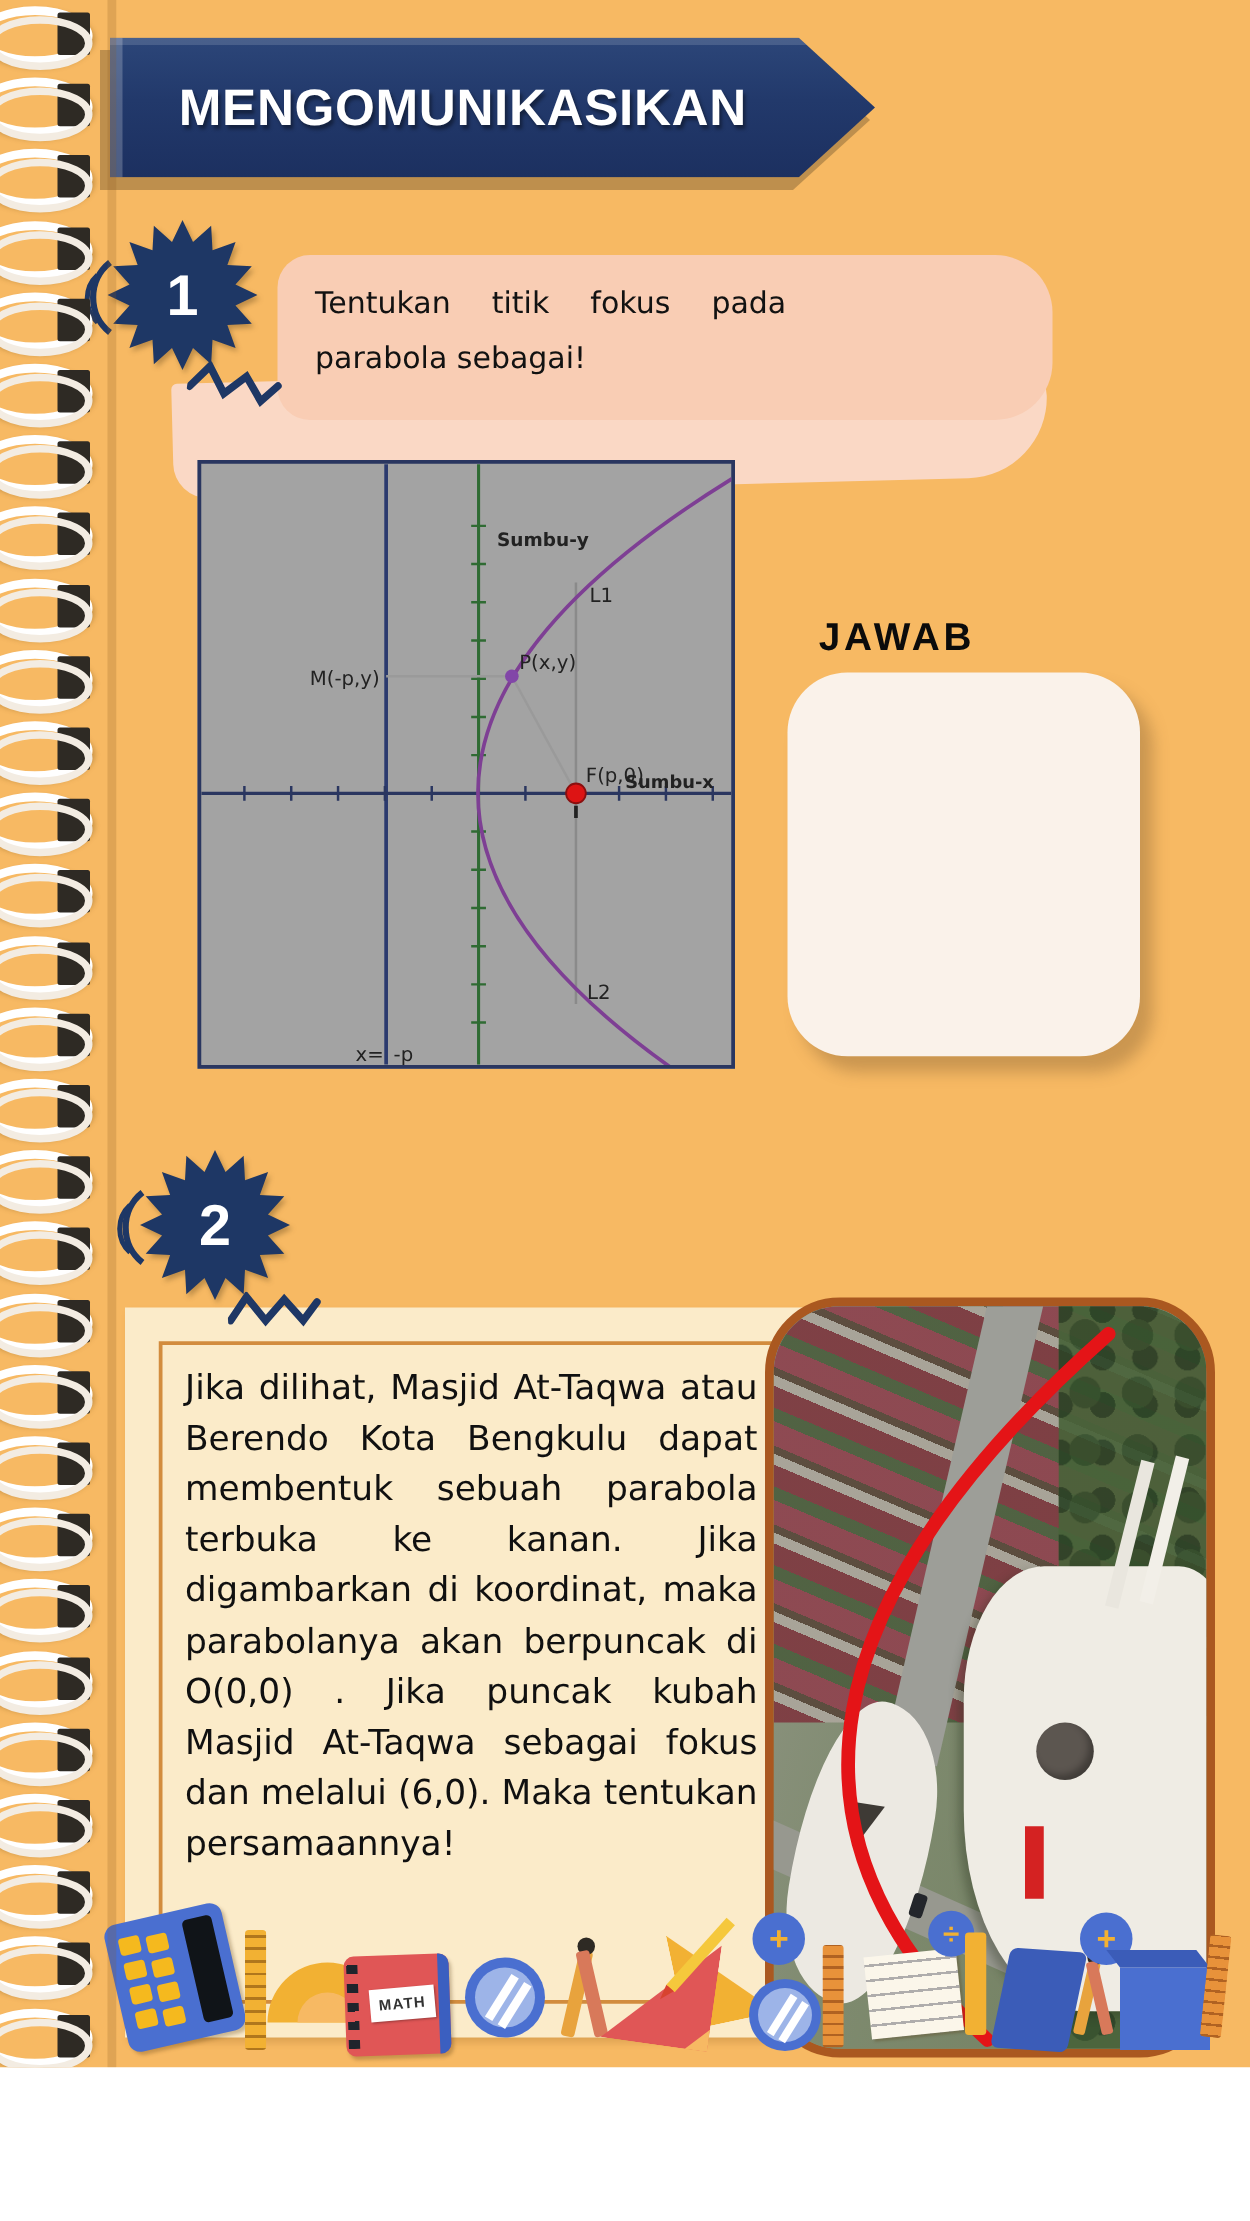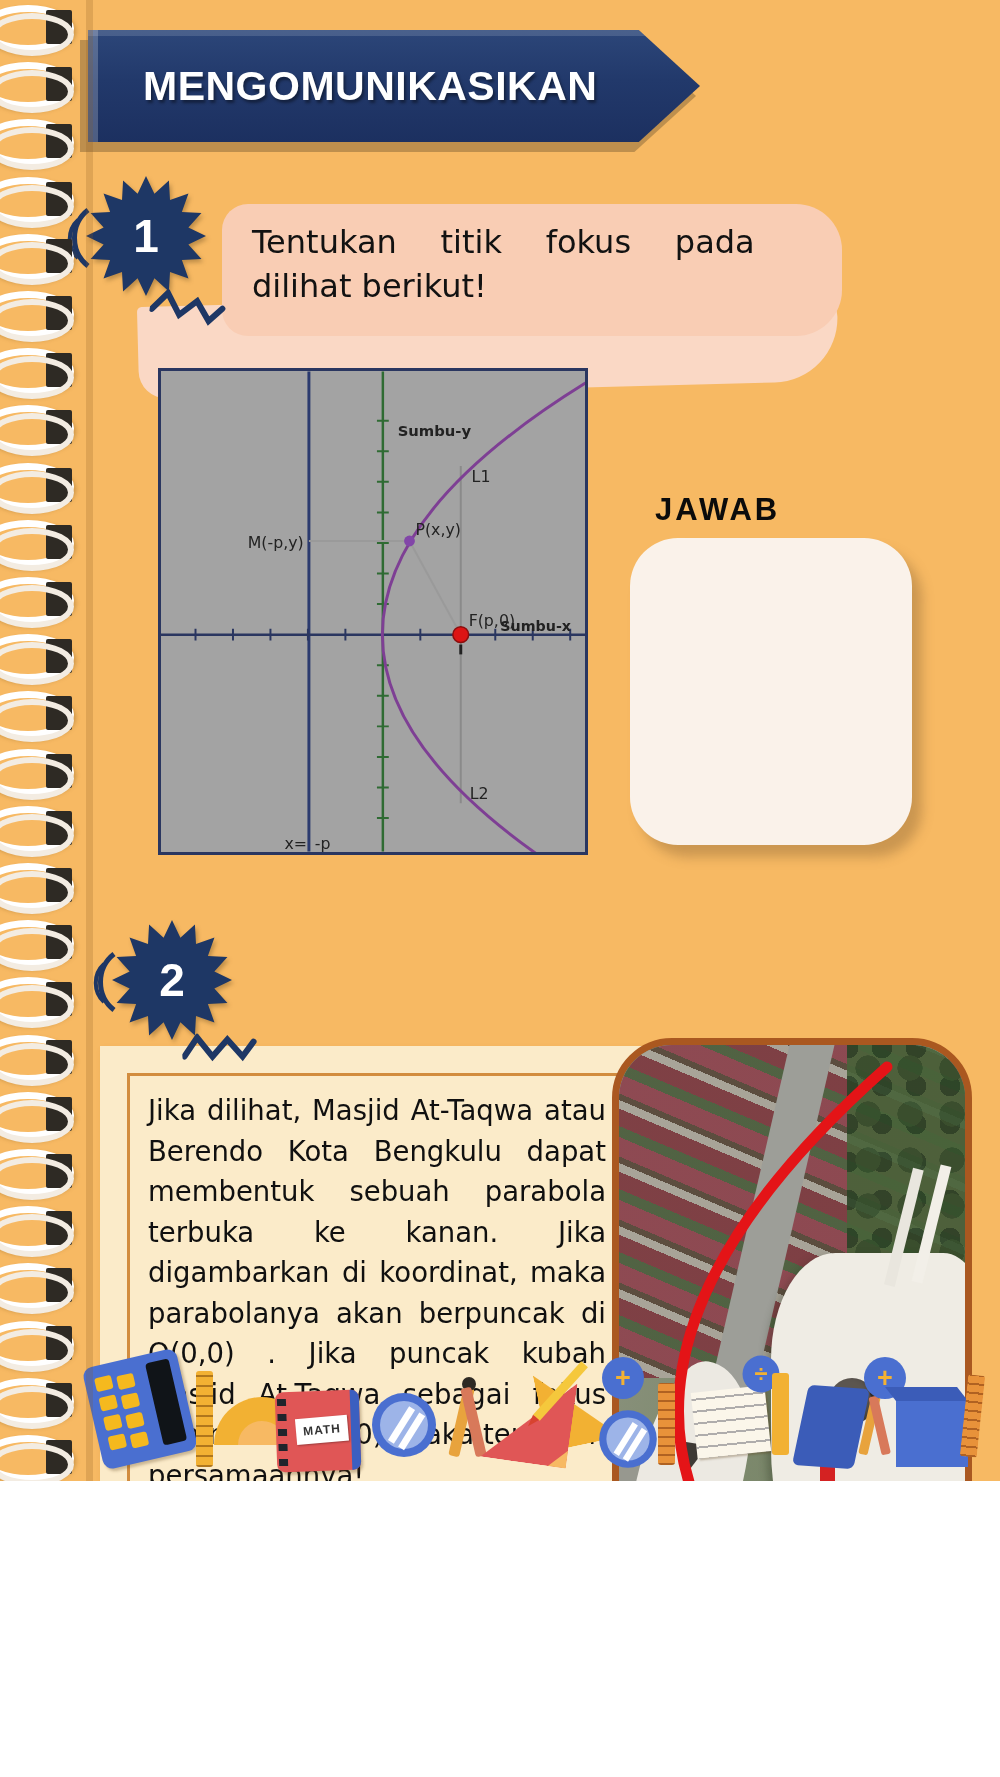--- a/index.html
+++ b/index.html
@@ -1,16 +1,16 @@
 <!DOCTYPE html>
 <html><head>
 <meta charset="utf-8">
 <style>
   html,body{margin:0;padding:0;}
-  .page{position:relative;width:1000px;height:1481px;overflow:hidden;
+  .page{position:relative;width:1000px;height:1654px;overflow:hidden;
         background:#F7B963;font-family:"DejaVu Sans",sans-serif;}
 
   
   .binding{position:absolute;left:0;top:0;width:110px;height:100%;z-index:6;}
   .page-edge{position:absolute;left:86px;top:0;width:7px;height:100%;
              background:rgba(140,90,30,.22);z-index:5;}
   .ring{position:absolute;left:-18px;width:104px;height:46px;}
   .ring .tab{position:absolute;right:14px;top:6px;width:26px;height:34px;
              background:#2e2a24;border-radius:2px;}
   .ring::before{content:'';position:absolute;left:0;top:1px;width:78px;height:33px;
@@ -40,21 +40,21 @@
      align-items:center;justify-content:center;color:#fff;font-size:46px;
      font-weight:700;font-family:"Liberation Sans",sans-serif;}
   .squiggle,.arcs{position:absolute;z-index:4;}
 
   
   .q1-swoosh{position:absolute;left:138px;top:298px;width:700px;height:92px;z-index:1;
      background:#FAD8C5;border-radius:10px 60px 140px 60px;transform:rotate(-1.5deg);}
   .q1-pill{position:absolute;left:222px;top:204px;width:620px;height:132px;z-index:2;
      background:#F9CDB4;border-radius:26px 46px 46px 26px;
      padding:16px 30px 0 30px;box-sizing:border-box;color:#121212;}
-  .q1-line{display:block;font-size:32px;line-height:44px;}
+  .q1-line{display:block;font-size:24px;line-height:44px;}
   .q1-line.sp{word-spacing:1.05em;}
 
   
   .diagram{position:absolute;left:158px;top:368px;width:430px;height:487px;z-index:2;
      background:#a3a3a3;border:3px solid #2A3660;box-sizing:border-box;}
   .diagram svg{width:100%;height:100%;display:block;}
   .diagram text{font-family:"DejaVu Sans",sans-serif;fill:#222;}
 
   
   .jawab-label{position:absolute;left:655px;top:492px;z-index:2;color:#0b0b0b;
@@ -310,21 +310,21 @@
       </svg>
     <span class="num">1</span>
   </div>
   <svg class="squiggle" style="left:150px;top:292px;transform:rotate(8deg);" width="76" height="34">
     <polyline points="2,22 16,4 30,24 46,8 60,26 72,12" stroke="#1E3765" stroke-width="6" fill="none" stroke-linecap="round"></polyline>
   </svg>
 
   <div class="q1-swoosh"></div>
   <div class="q1-pill">
     <span class="q1-line sp">Tentukan titik fokus pada</span>
-    <span class="q1-line">dilihat berikut!</span>
+    <span class="q1-line">parabola sebagai!</span>
   </div>
 
   <div class="diagram">
     <svg viewBox="0 0 430 487">
 
       <line x1="150" y1="0" x2="150" y2="487" stroke="#2B3A6E" stroke-width="3"></line>
 
       <line x1="225" y1="0" x2="225" y2="487" stroke="#2F6B33" stroke-width="2.5"></line>
       <path d="M219 50H231 M219 81H231 M219 112H231 M219 143H231 M219 174H231 M219 205H231 M219 236H231 M219 298H231 M219 329H231 M219 360H231 M219 391H231 M219 422H231 M219 453H231" stroke="#2F6B33" stroke-width="2"></path>
 

